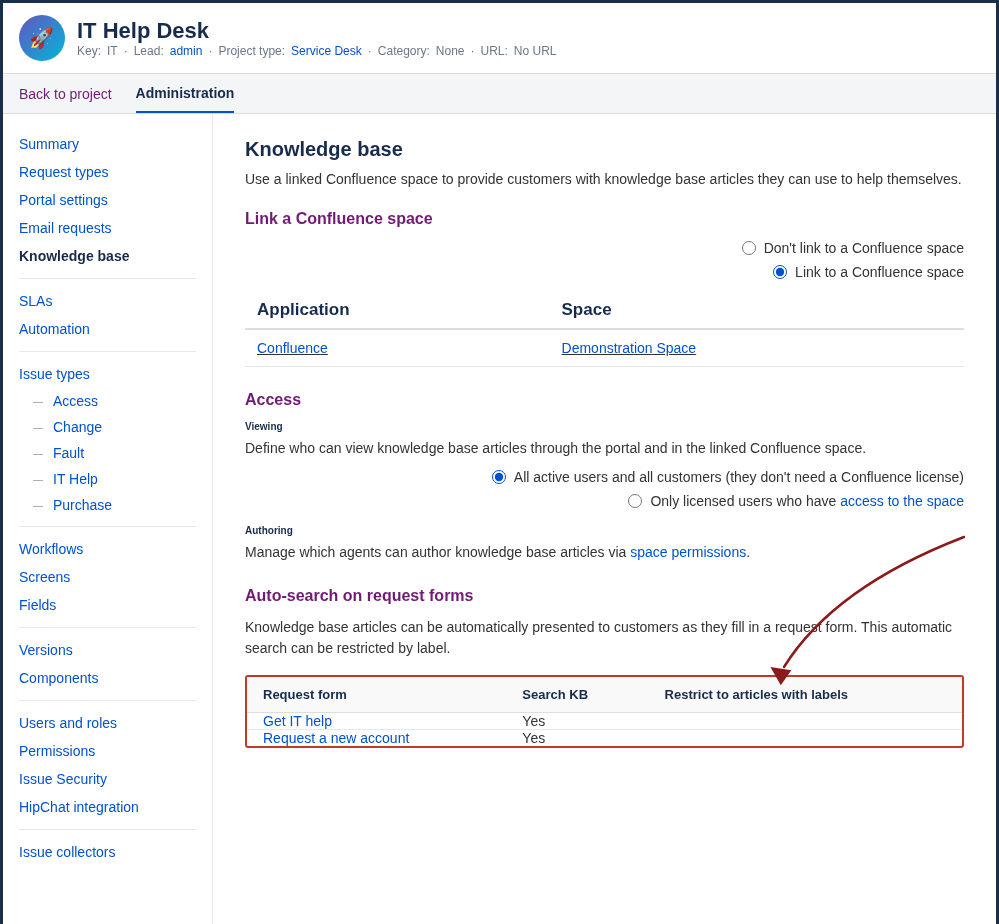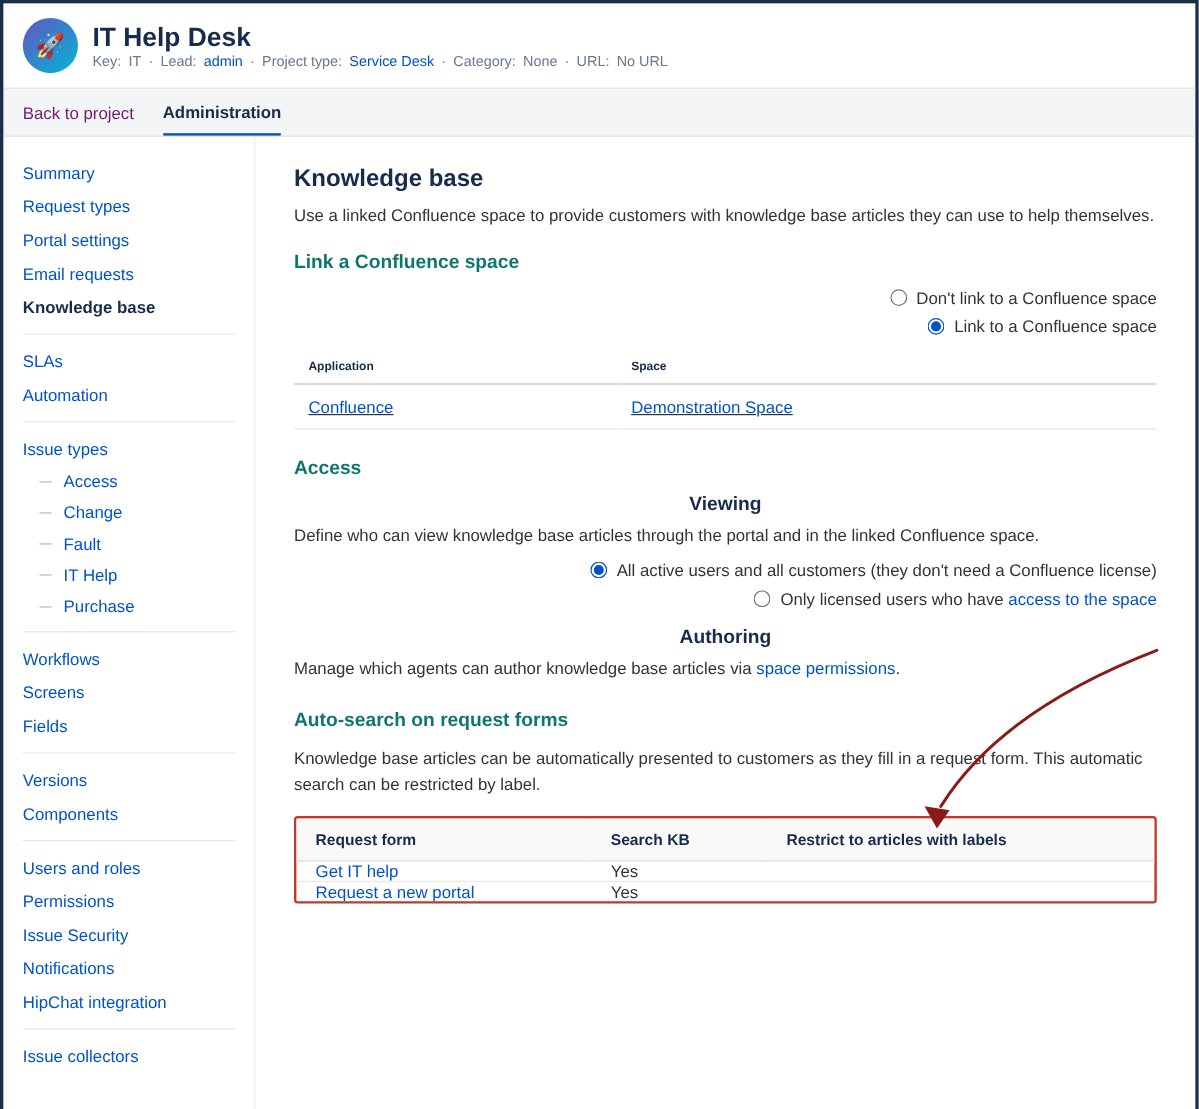--- a/index.html
+++ b/index.html
@@ -33,35 +33,35 @@
     .sidebar-item.active { font-weight: bold; color: #172b4d; }
     .sidebar-divider { border: none; border-top: 1px solid #e8e8e8; margin: 8px 16px; }
     .sidebar-child-item { display: flex; align-items: center; gap: 6px; padding: 5px 16px 5px 30px; color: #0052cc; text-decoration: none; font-size: 14px; cursor: pointer; }
     .sidebar-child-item::before { content: '—'; color: #999; font-size: 10px; margin-right: 4px; }
 
     
     .main { flex: 1; padding: 24px 32px; background: #fff; }
     .page-title { font-size: 20px; font-weight: bold; color: #172b4d; margin-bottom: 8px; }
     .page-desc { font-size: 14px; color: #333; margin-bottom: 20px; line-height: 1.5; }
 
-    .section-title { font-size: 16px; font-weight: bold; color: #0f766e; margin-bottom: 12px; }
+    .section-title { font-size: 16px; font-weight: bold; color: #701a75; margin-bottom: 12px; }
     .sub-section { margin-bottom: 24px; }
 
     
     .radio-option { display: flex; align-items: center; gap: 8px; margin-bottom: 8px; font-size: 14px; justify-content: flex-end; }
     .radio-option input[type="radio"] { accent-color: #0052cc; width: 14px; height: 14px; }
 
     
     .confluence-table { width: 100%; border-collapse: collapse; margin-top: 12px; margin-bottom: 24px; }
-    .confluence-table th { text-align: left; padding: 8px 12px; font-weight: 600; color: #172b4d; border-bottom: 2px solid #ddd; font-size: 10px; }
+    .confluence-table th { text-align: left; padding: 8px 12px; font-weight: 600; color: #172b4d; border-bottom: 2px solid #ddd; font-size: 17px; }
     .confluence-table td { padding: 10px 12px; border-bottom: 1px solid #e8e8e8; font-size: 14px; text-decoration: underline; }
     .confluence-table td a { color: #0052cc; text-decoration: none; }
 
     
-    .access-label { font-weight: bold; color: #172b4d; margin-bottom: 6px; font-size: 16px; text-align: center; }
+    .access-label { font-weight: bold; color: #172b4d; margin-bottom: 6px; font-size: 10px; }
     .access-desc { font-size: 14px; color: #333; margin-bottom: 10px; line-height: 1.5; }
 
     
     .auto-search-box { border: 2px solid #c0392b; border-radius: 3px; margin-top: 16px; overflow: hidden; }
     .auto-search-table { width: 100%; border-collapse: collapse; }
     .auto-search-table th { text-align: left; padding: 10px 16px; font-weight: bold; color: #172b4d; background: #f9f9f9; border-bottom: 1px solid #ddd; font-size: 13px; }
     .auto-search-table td { padding: 0 16px; border-bottom: 1px solid #e8e8e8; font-size: 14px; }
     .auto-search-table td:first-child a { color: #0052cc; text-decoration: none; }
     .auto-search-table tr:last-child td { border-bottom: none; }
 
@@ -128,21 +128,20 @@
       <a class="sidebar-item">Workflows</a>
       <a class="sidebar-item">Screens</a>
       <a class="sidebar-item">Fields</a>
       <hr class="sidebar-divider">
       <a class="sidebar-item">Versions</a>
       <a class="sidebar-item">Components</a>
       <hr class="sidebar-divider">
       <a class="sidebar-item">Users and roles</a>
       <a class="sidebar-item">Permissions</a>
       <a class="sidebar-item">Issue Security</a>
-      <a class="sidebar-item">Notifications</a>
       <a class="sidebar-item">HipChat integration</a>
       <hr class="sidebar-divider">
       <a class="sidebar-item">Issue collectors</a>
     </nav>
 
     <main class="main">
       <h1 class="page-title">Knowledge base</h1>
       <p class="page-desc">Use a linked Confluence space to provide customers with knowledge base articles they can use to help themselves.</p>
 
       <div class="sub-section">
@@ -215,21 +214,21 @@
                 <th>Restrict to articles with labels</th>
               </tr>
             </thead>
             <tbody>
               <tr>
                 <td><a>Get IT help</a></td>
                 <td>Yes</td>
                 <td></td>
               </tr>
               <tr>
-                <td><a>Request a new portal</a></td>
+                <td><a>Request a new account</a></td>
                 <td>Yes</td>
                 <td></td>
               </tr>
             </tbody>
           </table>
         </div>
       </div>
 
     </main>
   </div>

